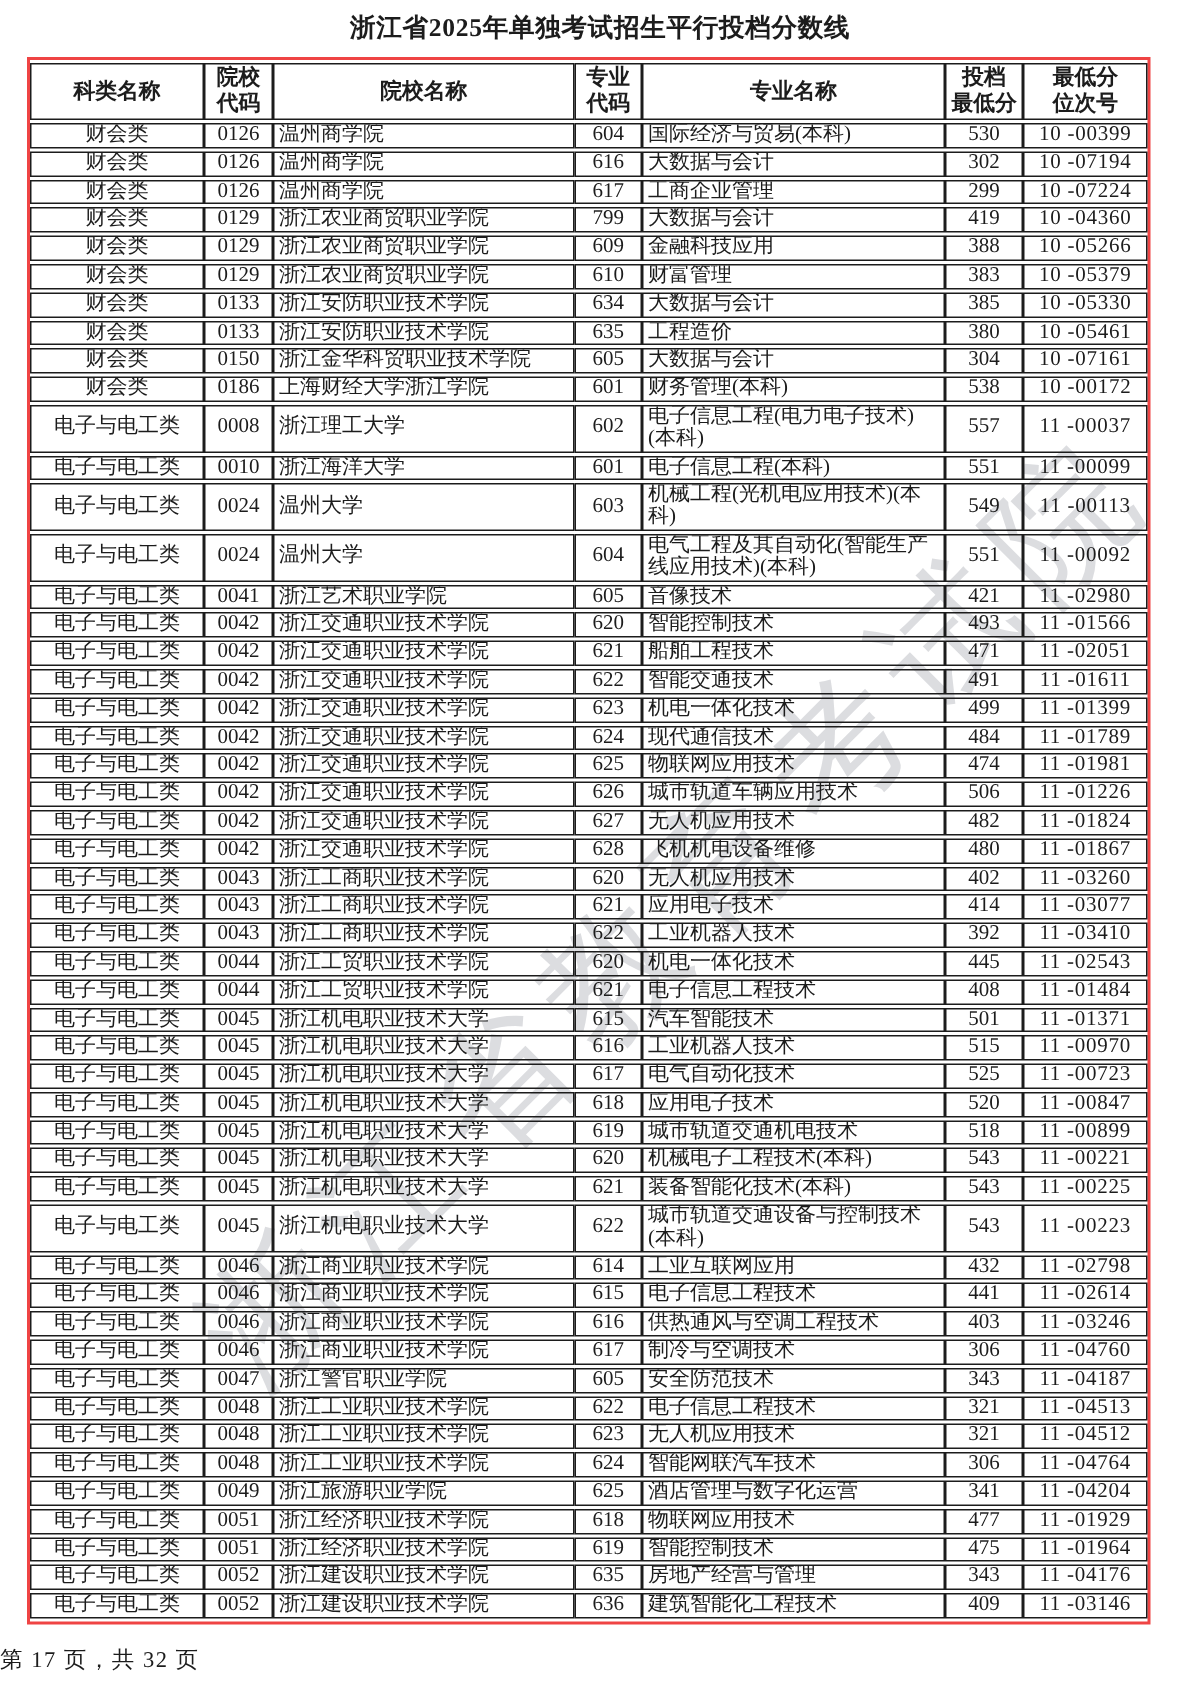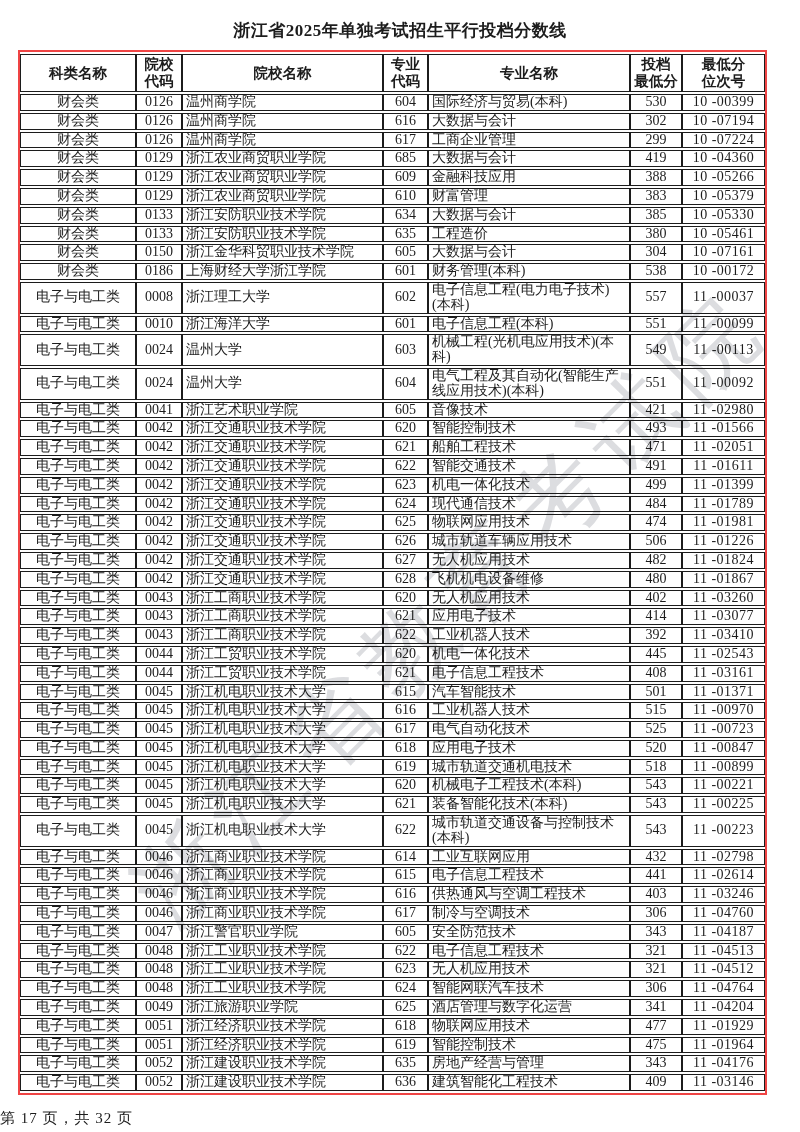--- a/index.html
+++ b/index.html
@@ -9,21 +9,21 @@
   }
   body {
     width: 800px;
     height: 1132px;
     position: relative;
     overflow: hidden;
     font-family: "Liberation Serif", "DejaVu Serif", serif;
     color: #1c1c1c;
   }
   .page-title {
-    padding-top: 19px;
+    padding-top: 7px;
     text-align: center;
     font-size: 17px;
     font-weight: bold;
     letter-spacing: 0.5px;
   }
   .watermark {
     position: absolute;
     left: -10px;
     top: 545px;
     width: 920px;
@@ -137,21 +137,21 @@
         <td class="c2">温州商学院</td>
         <td class="c3">617</td>
         <td class="c4">工商企业管理</td>
         <td class="c5">299</td>
         <td class="c6">10 -07224</td>
       </tr>
       <tr>
         <td class="c0">财会类</td>
         <td class="c1">0129</td>
         <td class="c2">浙江农业商贸职业学院</td>
-        <td class="c3">685</td>
+        <td class="c3">799</td>
         <td class="c4">大数据与会计</td>
         <td class="c5">419</td>
         <td class="c6">10 -04360</td>
       </tr>
       <tr>
         <td class="c0">财会类</td>
         <td class="c1">0129</td>
         <td class="c2">浙江农业商贸职业学院</td>
         <td class="c3">609</td>
         <td class="c4">金融科技应用</td>
@@ -365,21 +365,21 @@
         <td class="c5">445</td>
         <td class="c6">11 -02543</td>
       </tr>
       <tr>
         <td class="c0">电子与电工类</td>
         <td class="c1">0044</td>
         <td class="c2">浙江工贸职业技术学院</td>
         <td class="c3">621</td>
         <td class="c4">电子信息工程技术</td>
         <td class="c5">408</td>
-        <td class="c6">11 -03161</td>
+        <td class="c6">11 -01484</td>
       </tr>
       <tr>
         <td class="c0">电子与电工类</td>
         <td class="c1">0045</td>
         <td class="c2">浙江机电职业技术大学</td>
         <td class="c3">615</td>
         <td class="c4">汽车智能技术</td>
         <td class="c5">501</td>
         <td class="c6">11 -01371</td>
       </tr>

